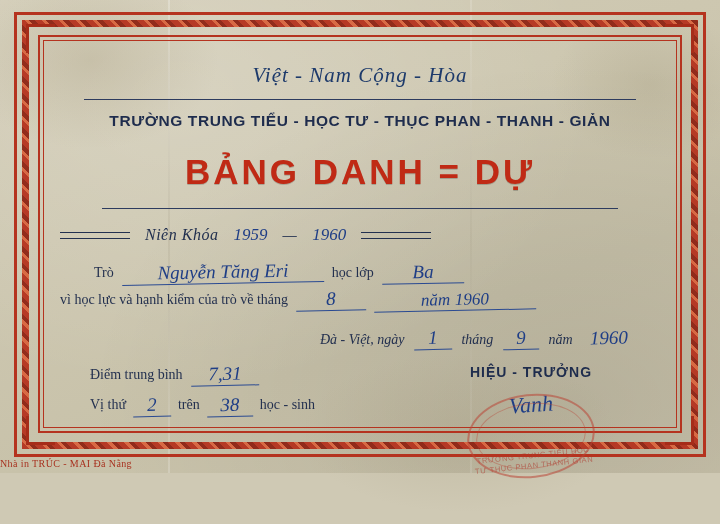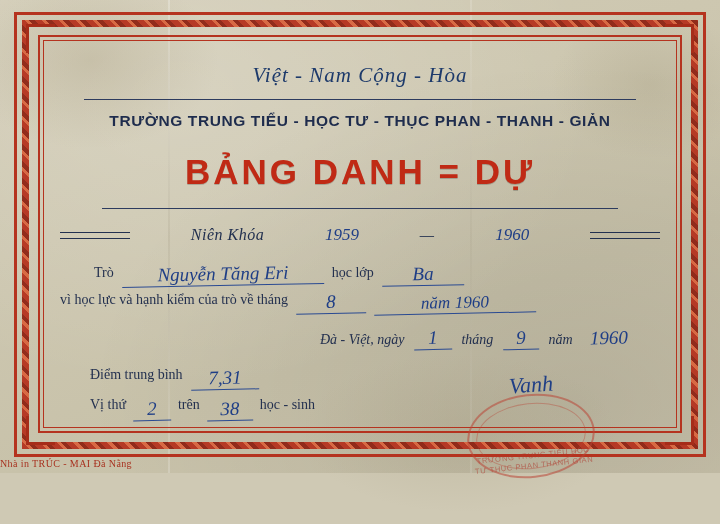--- a/index.html
+++ b/index.html
@@ -88,21 +88,21 @@
     letter-spacing:3px;
     margin-top:22px;
     text-shadow:0 1px 0 rgba(0,0,0,.18);
   }
   .rule2{
     width:86%;margin:16px auto 0 auto;height:0;
     border-top:1px solid #2d3b5e;
   }
 
   .schoolyear-row{
-    display:flex;align-items:center;justify-content:space-between;
+    display:flex;align-items:center;justify-content:flex-start;
     margin-top:16px;gap:15px;
   }
   .dbl-rule{width:70px;height:5px;border-top:1.5px solid #22304f;border-bottom:1.5px solid #22304f;}
   .schoolyear{
     font-family:"Liberation Serif", serif;font-style:italic;
     font-size:16px;color:#22304f;letter-spacing:.5px;
   }
   .hand{
     font-family:"Liberation Serif", serif;
     font-style:italic;
@@ -118,21 +118,21 @@
   .yr-hand{
     font-family:"Liberation Serif", serif;font-style:italic;
     color:#1f3e86;font-size:17px;
   }
 
   .body-text{
     font-family:"Liberation Serif", serif;
     font-size:14px;color:#23304f;line-height:1.95;
     margin-top:14px;
   }
-  .body-line{display:flex;align-items:flex-end;flex-wrap:nowrap;white-space:nowrap;}
+  .body-line{display:flex;align-items:center;flex-wrap:nowrap;white-space:nowrap;}
   .indent{padding-left:34px;}
 
   .place-line{
     margin-top:14px;text-align:right;padding-right:26px;
     font-family:"Liberation Serif", serif;font-style:italic;
     font-size:14px;color:#23304f;
   }
 
   .bottom{display:flex;margin-top:10px;}
   .bottom-left{width:52%;font-family:"Liberation Serif", serif;font-size:14px;color:#23304f;line-height:2.2;padding-left:30px;}
@@ -247,20 +247,21 @@
         <div class="body-line">
           <span>Vị thứ</span>
           <span class="hand" style="min-width:26px;text-align:center;margin:0 7px;">2</span>
           <span>trên</span>
           <span class="hand" style="min-width:34px;text-align:center;margin:0 7px;">38</span>
           <span>học - sinh</span>
         </div>
       </div>
 
       <div class="bottom-right">
+        <div class="principal">HIỆU - TRƯỞNG</div>
         <div class="signature">Vanh</div>
         <div class="stamp">
           <span>TRƯỜNG TRUNG TIỂU HỌC TƯ THỤC
 PHAN THANH GIẢN</span>
         </div>
       </div>
     </div>
 
   </div>
 

